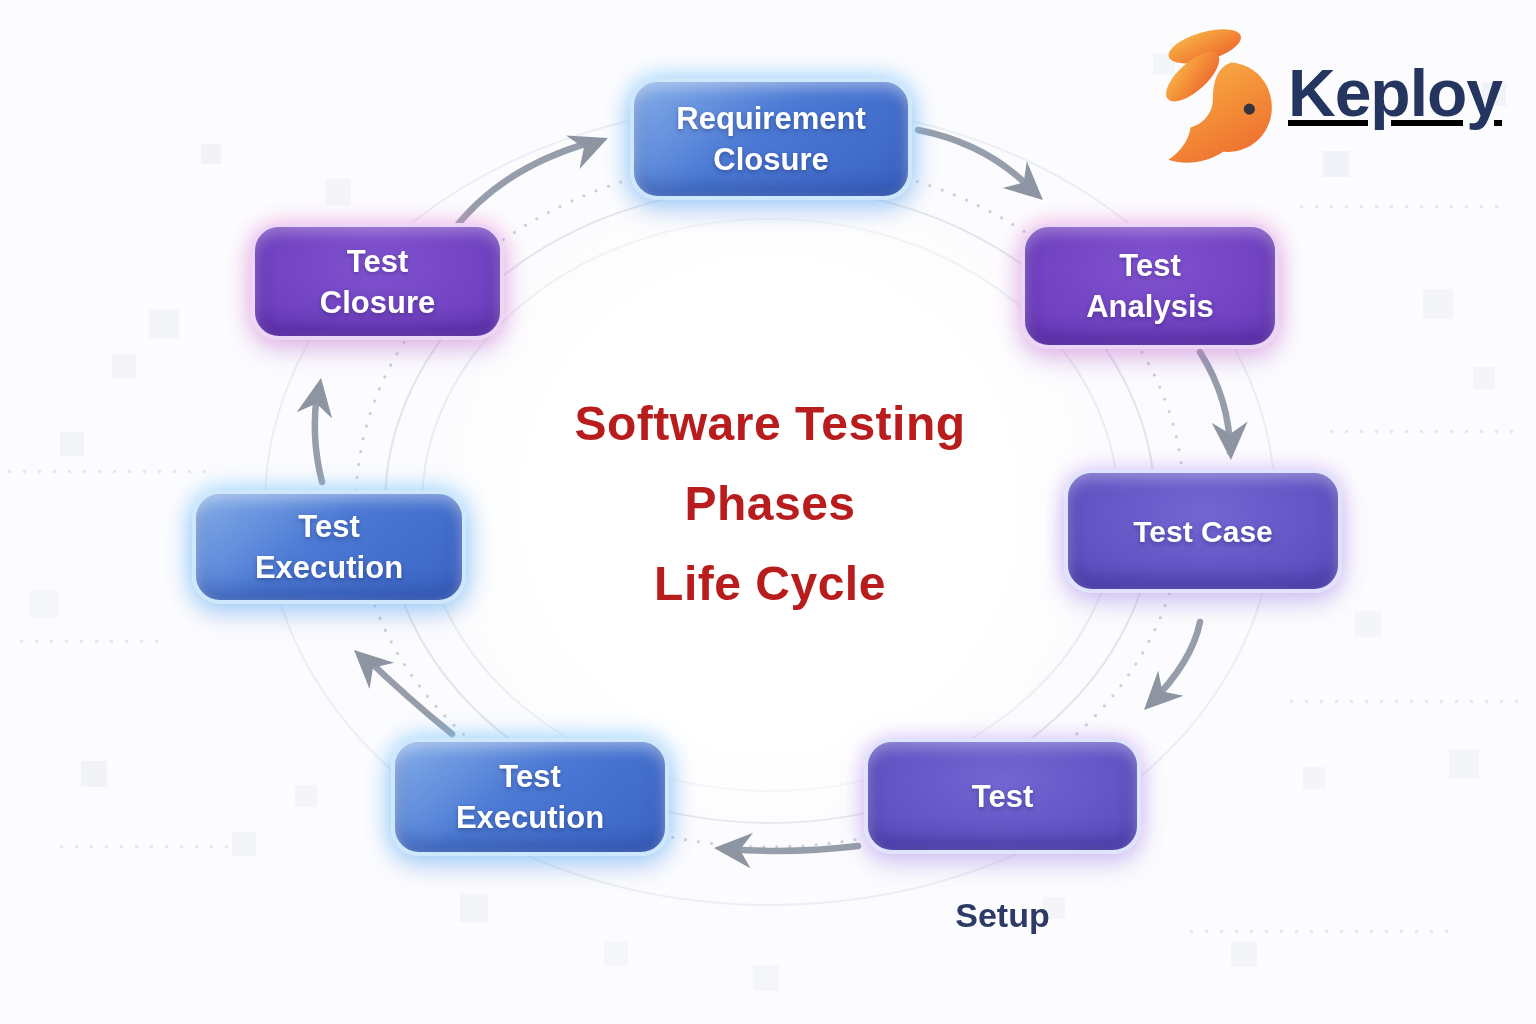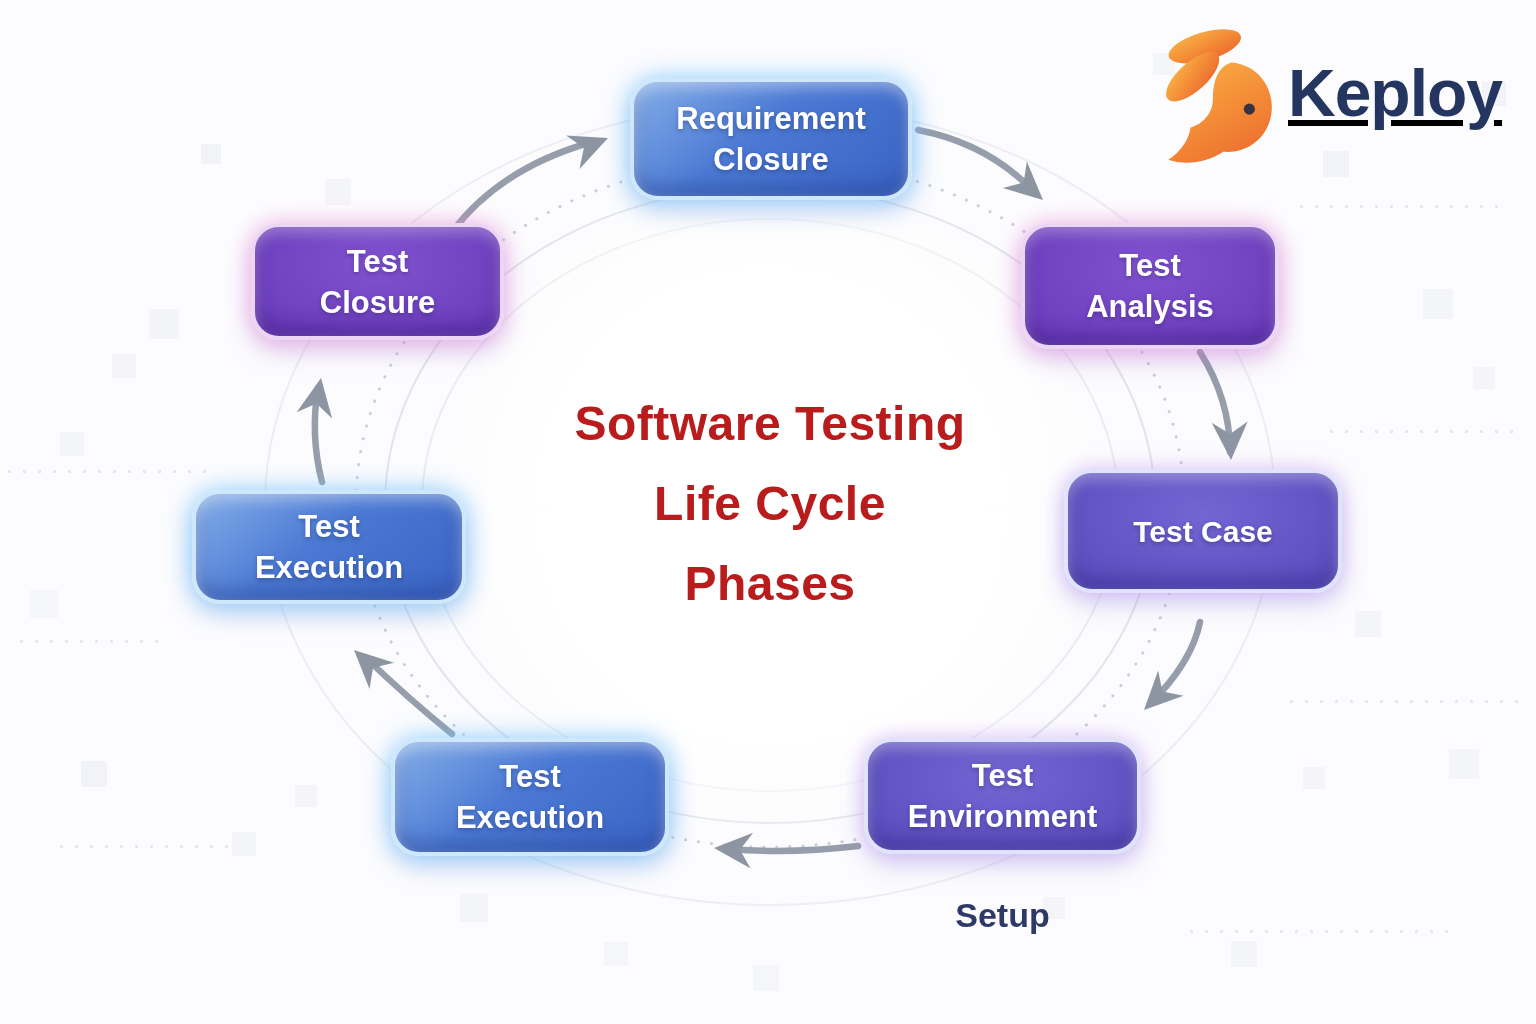--- a/index.html
+++ b/index.html
@@ -152,41 +152,40 @@
       <path d="M0 0 L-38 18 L-26 0 L-38 -18 Z" transform="translate(1231,460) rotate(88)"></path>
       <path d="M0 0 L-38 18 L-26 0 L-38 -18 Z" transform="translate(1144,710) rotate(135)"></path>
       <path d="M0 0 L-38 18 L-26 0 L-38 -18 Z" transform="translate(714,848) rotate(184)"></path>
       <path d="M0 0 L-38 18 L-26 0 L-38 -18 Z" transform="translate(354,650) rotate(223)"></path>
       <path d="M0 0 L-38 18 L-26 0 L-38 -18 Z" transform="translate(321,378) rotate(-80)"></path>
     </g>
   </svg>
 
   <div class="title">
     <div>Software Testing</div>
+    <div>Phases</div>
     <div>Life Cycle</div>
-    <div>Phases</div>
   </div>
 
   <div class="phase ra style-blue">
     <span>Requirement</span>
     <span>Closure</span>
   </div>
 
   <div class="phase tp style-purple">
     <span>Test</span>
     <span>Analysis</span>
   </div>
 
   <div class="phase tcd style-indigo">
     <span>Test Case</span>
   </div>
 
   <div class="phase tes style-indigo">
     <span>Test</span>
-    <span>Environment</span>
   </div>
   <div class="setup-caption">Setup</div>
 
   <div class="phase teb style-blue">
     <span>Test</span>
     <span>Execution</span>
   </div>
 
   <div class="phase tel style-blue">
     <span>Test</span>

